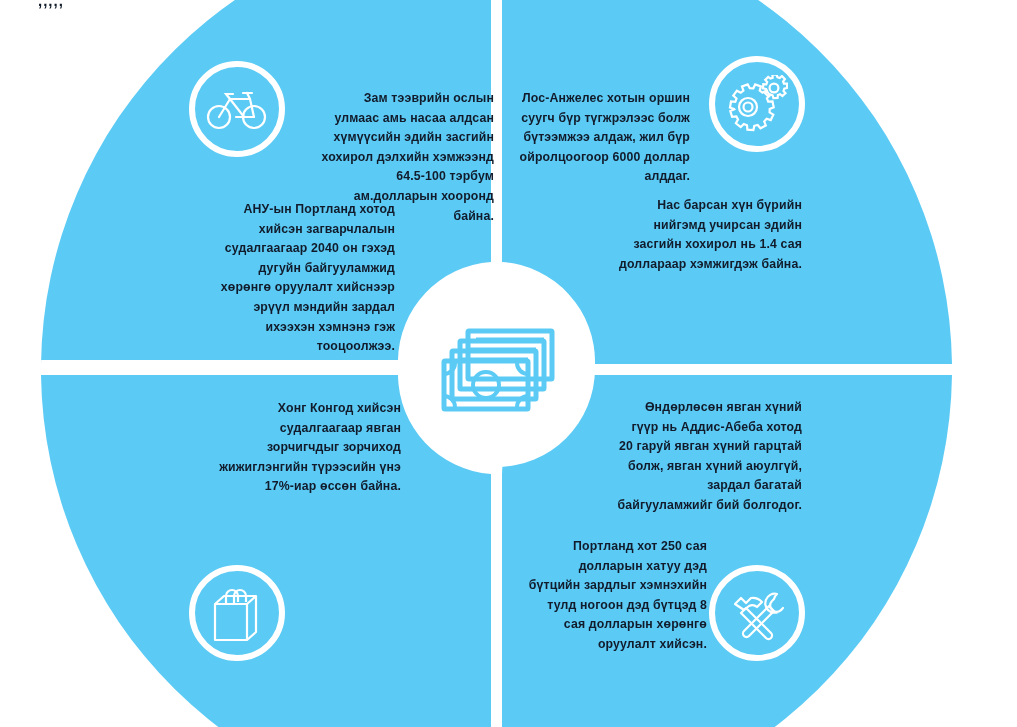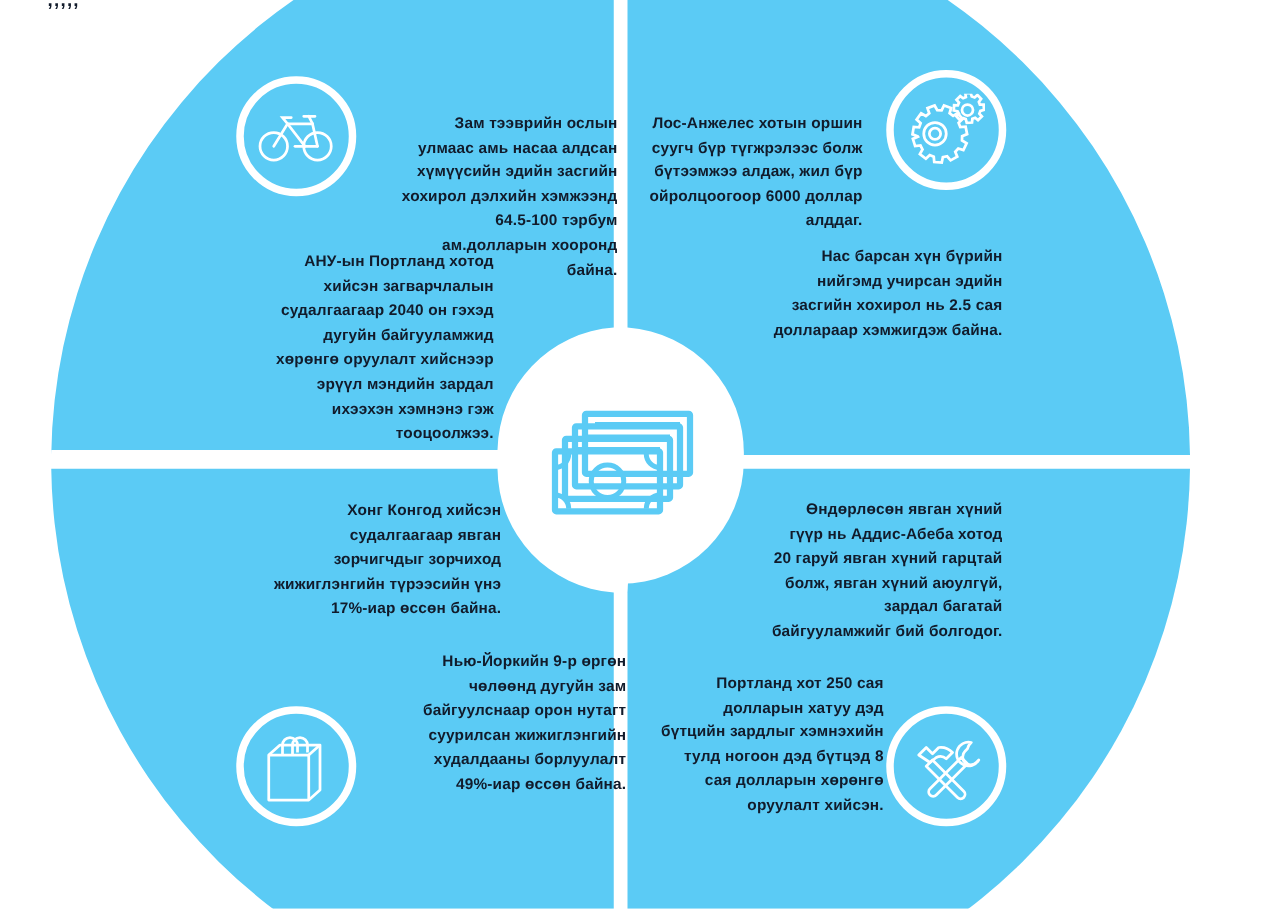--- a/index.html
+++ b/index.html
@@ -219,19 +219,18 @@
                  a6 6 0 0 1 -9 -9 l2 -2
                  a9.5 9.5 0 0 1 3 -5 Z" transform="translate(4,-1)"></path>
         <path d="M41 22 L16 47 a3.5 3.5 0 0 0 5 5 L46 27 Z"></path>
       </g>
     </svg>
   </div>
 
   <div class="fact" id="fact-0">Зам тээврийн ослын улмаас амь насаа алдсан хүмүүсийн эдийн засгийн хохирол дэлхийн хэмжээнд 64.5-100 тэрбум ам.долларын хооронд байна.</div>
   <div class="fact" id="fact-1">Лос-Анжелес хотын оршин суугч бүр түгжрэлээс болж бүтээмжээ алдаж, жил бүр ойролцоогоор 6000 доллар алддаг.</div>
   <div class="fact" id="fact-2">АНУ-ын Портланд хотод хийсэн загварчлалын судалгаагаар 2040 он гэхэд дугуйн байгууламжид хөрөнгө оруулалт хийснээр эрүүл мэндийн зардал ихээхэн хэмнэнэ гэж тооцоолжээ.</div>
-  <div class="fact" id="fact-3">Нас барсан хүн бүрийн нийгэмд учирсан эдийн засгийн хохирол нь 2.5 сая доллараар хэмжигдэж байна.</div>
+  <div class="fact" id="fact-3">Нас барсан хүн бүрийн нийгэмд учирсан эдийн засгийн хохирол нь 1.4 сая доллараар хэмжигдэж байна.</div>
   <div class="fact" id="fact-4">Хонг Конгод хийсэн судалгаагаар явган зорчигчдыг зорчиход жижиглэнгийн түрээсийн үнэ 17%-иар өссөн байна.</div>
   <div class="fact" id="fact-5">Өндөрлөсөн явган хүний гүүр нь Аддис-Абеба хотод 20 гаруй явган хүний гарцтай болж, явган хүний аюулгүй, зардал багатай байгууламжийг бий болгодог.</div>
-  <div class="fact" id="fact-6">Нью-Йоркийн 9-р өргөн чөлөөнд дугуйн зам байгуулснаар орон нутагт суурилсан жижиглэнгийн худалдааны борлуулалт 49%-иар өссөн байна.</div>
   <div class="fact" id="fact-7">Портланд хот 250 сая долларын хатуу дэд бүтцийн зардлыг хэмнэхийн тулд ногоон дэд бүтцэд 8 сая долларын хөрөнгө оруулалт хийсэн.</div>
 
 </div>
 
 </body></html>

